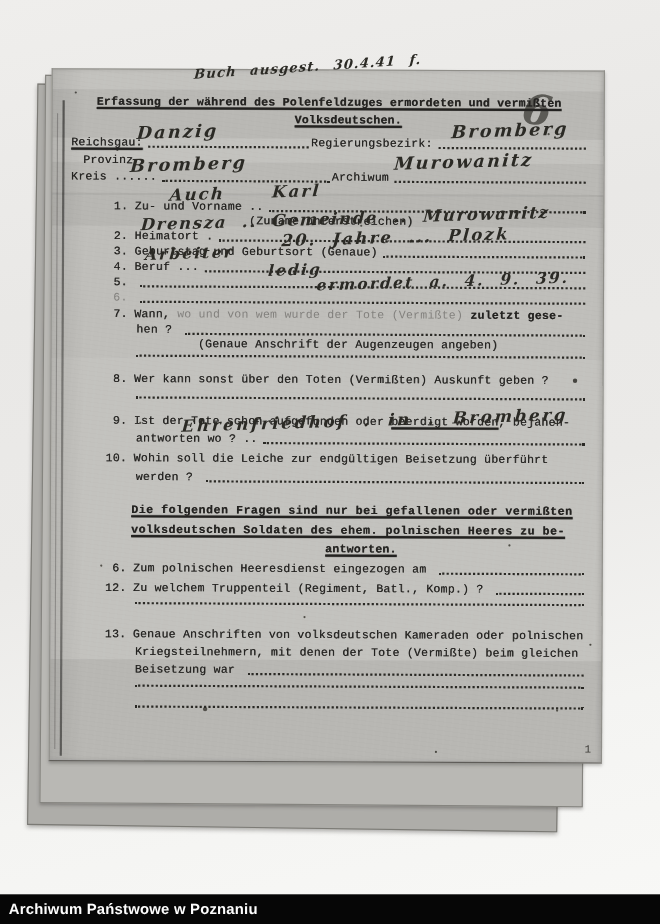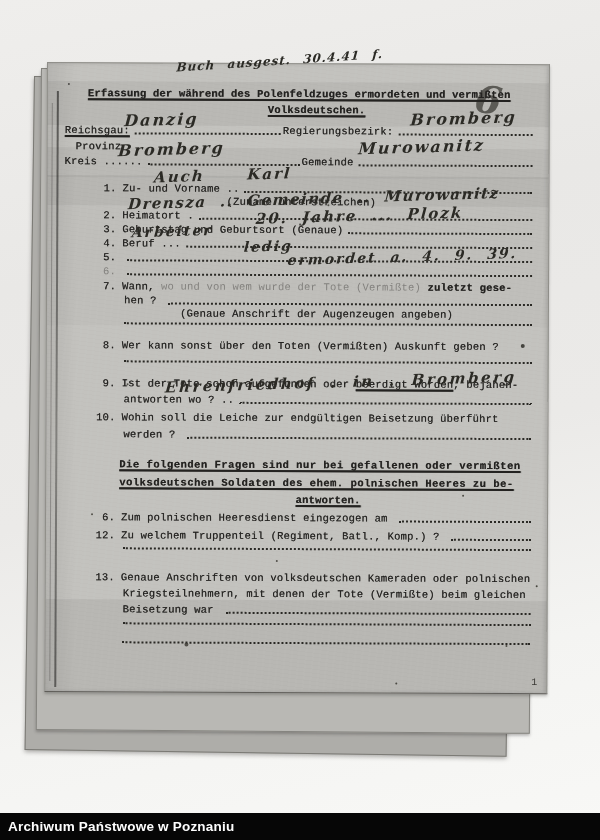--- a/index.html
+++ b/index.html
@@ -112,21 +112,21 @@
       <span class="leader fixed" style="width:146px;"></span>
       <span>Regierungsbezirk:</span>
       <span class="leader"></span>
     </div>
     <div class="tline" style="left:28px;top:77px;">
       <span>Provinz</span>
     </div>
     <div class="tline" style="left:17px;top:92px;right:14px;">
       <span>Kreis ......</span>
       <span class="leader fixed" style="width:152px;"></span>
-      <span>Gemeinde</span>
+      <span>Archiwum</span>
       <span class="leader"></span>
     </div>
     <div class="hw" style="left:76px;top:48px;font-size:16px;">Danzig</div>
     <div class="hw" style="left:362px;top:46px;font-size:16px;">Bromberg</div>
     <div class="hw" style="left:70px;top:78px;font-size:16px;">Bromberg</div>
     <div class="hw" style="left:310px;top:75px;font-size:16px;">Murowanitz</div>
 
     <div class="tline" style="left:49px;top:119px;right:14px;">
       <span class="num">1.</span>
       <span>Zu- und Vorname ..</span>

